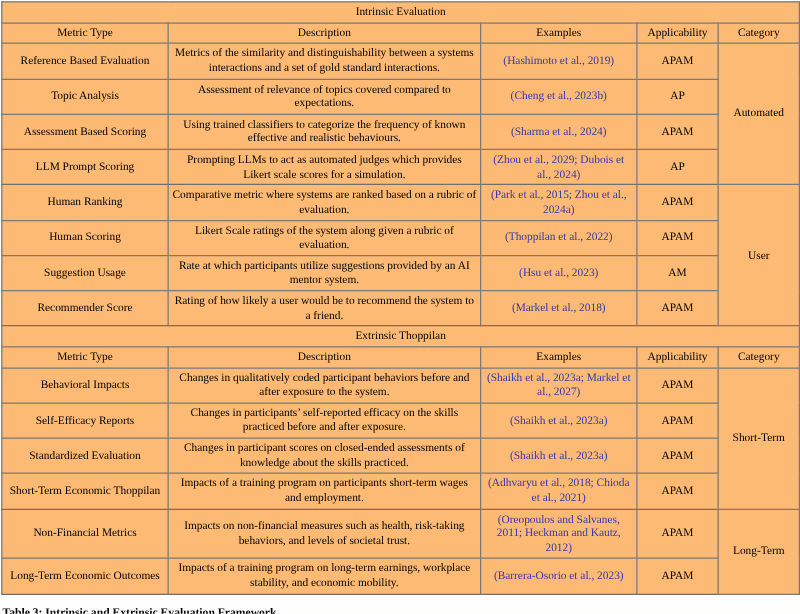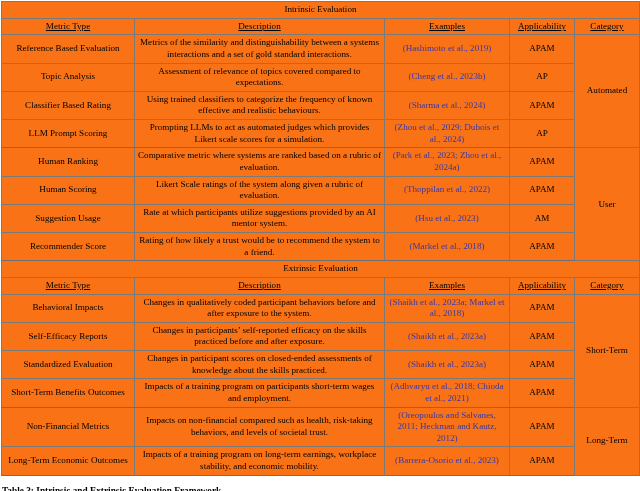--- a/index.html
+++ b/index.html
@@ -19,21 +19,21 @@
     width: 640px;
     box-sizing: border-box;
     padding: 0;
   }
 
   table.eval-table {
     width: 638px;
     margin: 1px 1px 0 1px;
     border-collapse: collapse;
     table-layout: fixed;
-    background: #f97316;
+    background: #fdba74;
   }
 
   table.eval-table td,
   table.eval-table th {
     border: 1px solid #7a7a7a;
     padding: 2px 3px;
     vertical-align: middle;
     text-align: center;
     font-weight: normal;
     font-size: 9.1px;
@@ -55,21 +55,20 @@
     border-top: 1px solid #6f6f6f;
     border-bottom: 1px solid #6f6f6f;
   }
 
   
   .col-header td {
     font-weight: bold;
     font-size: 9.6px;
     padding: 3px 3px;
     border-bottom: 1px solid #6f6f6f;
-    text-decoration: underline;
   }
 
   
   .data-row td {
     border-top: none;
     border-bottom: none;
     padding: 3.5px 4px;
   }
 
   
@@ -134,99 +133,99 @@
         <td class="applic-cell">APAM</td>
         <td class="cat-cell" rowspan="4">Automated</td>
       </tr>
       <tr class="data-row dashed-top">
         <td class="metric-cell sep">Topic Analysis</td>
         <td class="desc-cell sep">Assessment of relevance of topics covered compared to expectations.</td>
         <td class="ex-cell cite sep">(Cheng et al., 2023b)</td>
         <td class="applic-cell sep">AP</td>
       </tr>
       <tr class="data-row dashed-top">
-        <td class="metric-cell sep">Classifier Based Rating</td>
+        <td class="metric-cell sep">Assessment Based Scoring</td>
         <td class="desc-cell sep">Using trained classifiers to categorize the frequency of known effective and realistic behaviours.</td>
         <td class="ex-cell cite sep">(Sharma et al., 2024)</td>
         <td class="applic-cell sep">APAM</td>
       </tr>
       <tr class="data-row dashed-top group-end">
         <td class="metric-cell sep">LLM Prompt Scoring</td>
         <td class="desc-cell sep">Prompting LLMs to act as automated judges which provides Likert scale scores for a simulation.</td>
         <td class="ex-cell cite sep">(Zhou et al., 2029; Dubois et al., 2024)</td>
         <td class="applic-cell sep">AP</td>
       </tr>
 
       <tr class="data-row">
         <td class="metric-cell">Human Ranking</td>
         <td class="desc-cell">Comparative metric where systems are ranked based on a rubric of evaluation.</td>
-        <td class="ex-cell cite">(Park et al., 2023; Zhou et al., 2024a)</td>
+        <td class="ex-cell cite">(Park et al., 2015; Zhou et al., 2024a)</td>
         <td class="applic-cell">APAM</td>
         <td class="cat-cell mid" rowspan="4">User</td>
       </tr>
       <tr class="data-row dashed-top">
         <td class="metric-cell sep">Human Scoring</td>
         <td class="desc-cell sep">Likert Scale ratings of the system along given a rubric of evaluation.</td>
         <td class="ex-cell cite sep">(Thoppilan et al., 2022)</td>
         <td class="applic-cell sep">APAM</td>
       </tr>
       <tr class="data-row dashed-top">
         <td class="metric-cell sep">Suggestion Usage</td>
         <td class="desc-cell sep">Rate at which participants utilize suggestions provided by an AI mentor system.</td>
         <td class="ex-cell cite sep">(Hsu et al., 2023)</td>
         <td class="applic-cell sep">AM</td>
       </tr>
       <tr class="data-row dashed-top group-end">
         <td class="metric-cell sep">Recommender Score</td>
-        <td class="desc-cell sep">Rating of how likely a trust would be to recommend the system to a friend.</td>
+        <td class="desc-cell sep">Rating of how likely a user would be to recommend the system to a friend.</td>
         <td class="ex-cell cite sep">(Markel et al., 2018)</td>
         <td class="applic-cell sep">APAM</td>
       </tr>
 
       <tr class="section-title">
-        <td colspan="5">Extrinsic Evaluation</td>
+        <td colspan="5">Extrinsic Thoppilan</td>
       </tr>
 
       <tr class="col-header">
         <td>Metric Type</td>
         <td>Description</td>
         <td>Examples</td>
         <td>Applicability</td>
         <td>Category</td>
       </tr>
 
       <tr class="data-row">
         <td class="metric-cell">Behavioral Impacts</td>
         <td class="desc-cell">Changes in qualitatively coded participant behaviors before and after exposure to the system.</td>
-        <td class="ex-cell cite">(Shaikh et al., 2023a; Markel et al., 2018)</td>
+        <td class="ex-cell cite">(Shaikh et al., 2023a; Markel et al., 2027)</td>
         <td class="applic-cell">APAM</td>
         <td class="cat-cell" rowspan="4">Short-Term</td>
       </tr>
       <tr class="data-row dashed-top">
         <td class="metric-cell sep">Self-Efficacy Reports</td>
         <td class="desc-cell sep">Changes in participants’ self-reported efficacy on the skills practiced before and after exposure.</td>
         <td class="ex-cell cite sep">(Shaikh et al., 2023a)</td>
         <td class="applic-cell sep">APAM</td>
       </tr>
       <tr class="data-row dashed-top">
         <td class="metric-cell sep">Standardized Evaluation</td>
         <td class="desc-cell sep">Changes in participant scores on closed-ended assessments of knowledge about the skills practiced.</td>
         <td class="ex-cell cite sep">(Shaikh et al., 2023a)</td>
         <td class="applic-cell sep">APAM</td>
       </tr>
       <tr class="data-row dashed-top group-end">
-        <td class="metric-cell sep">Short-Term Benefits Outcomes</td>
+        <td class="metric-cell sep">Short-Term Economic Thoppilan</td>
         <td class="desc-cell sep">Impacts of a training program on participants short-term wages and employment.</td>
         <td class="ex-cell cite sep">(Adhvaryu et al., 2018; Chioda et al., 2021)</td>
         <td class="applic-cell sep">APAM</td>
       </tr>
 
       <tr class="data-row">
         <td class="metric-cell">Non-Financial Metrics</td>
-        <td class="desc-cell">Impacts on non-financial compared such as health, risk-taking behaviors, and levels of societal trust.</td>
+        <td class="desc-cell">Impacts on non-financial measures such as health, risk-taking behaviors, and levels of societal trust.</td>
         <td class="ex-cell cite">(Oreopoulos and Salvanes, 2011; Heckman and Kautz, 2012)</td>
         <td class="applic-cell">APAM</td>
         <td class="cat-cell" rowspan="2">Long-Term</td>
       </tr>
       <tr class="data-row dashed-top group-end">
         <td class="metric-cell sep">Long-Term Economic Outcomes</td>
         <td class="desc-cell sep">Impacts of a training program on long-term earnings, workplace stability, and economic mobility.</td>
         <td class="ex-cell cite sep">(Barrera-Osorio et al., 2023)</td>
         <td class="applic-cell sep">APAM</td>
       </tr>

